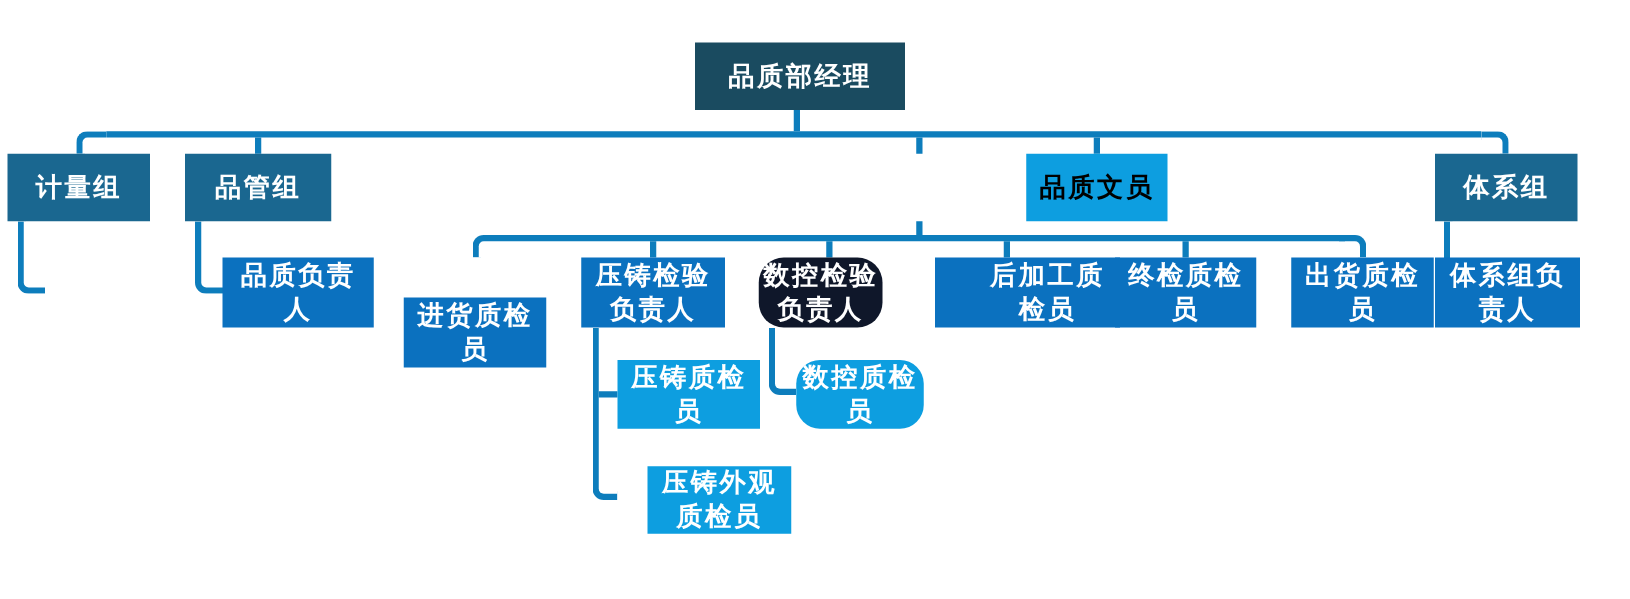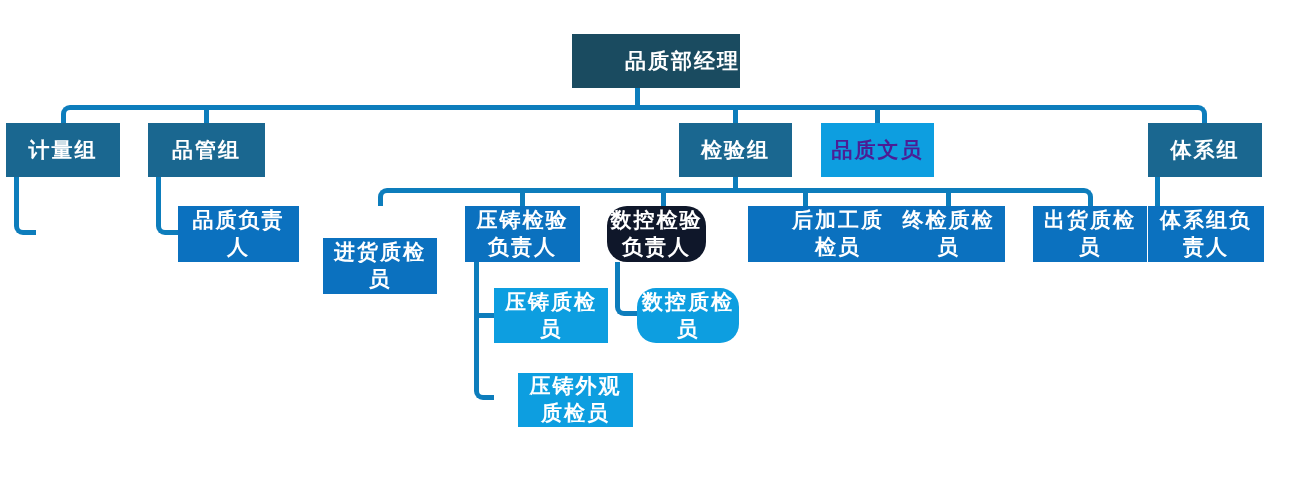--- a/index.html
+++ b/index.html
@@ -51,33 +51,30 @@
     <div class="conn corner-tl" style="left: 378px; top: 188px; width: 22px; height: 18px; border-color: rgb(13, 125, 188);"></div>
     <div class="conn rect" style="left: 400px; top: 188px; width: 676px; height: 5px; background: rgb(13, 125, 188);"></div>
     <div class="conn corner-tr" style="left: 1071px; top: 188px; width: 22px; height: 18px; border-color: rgb(13, 125, 188);"></div>
     <div class="conn rect" style="left: 520px; top: 193px; width: 5px; height: 13px; background: rgb(13, 125, 188);"></div>
     <div class="conn rect" style="left: 661px; top: 193px; width: 5px; height: 13px; background: rgb(13, 125, 188);"></div>
     <div class="conn rect" style="left: 803px; top: 193px; width: 5px; height: 13px; background: rgb(13, 125, 188);"></div>
     <div class="conn rect" style="left: 946px; top: 193px; width: 5px; height: 13px; background: rgb(13, 125, 188);"></div>
     <div class="conn corner-bl" style="left: 474px; top: 262px; width: 20px; height: 138px; border-color: rgb(13, 125, 188);"></div>
     <div class="conn rect" style="left: 479px; top: 313px; width: 15px; height: 5px; background: rgb(13, 125, 188);"></div>
     <div class="conn corner-bl" style="left: 615px; top: 262px; width: 22px; height: 54px; border-color: rgb(13, 125, 188);"></div>
-    <div class="node" style="left: 572px; top: 34px; width: 168px; height: 54px; background: rgb(26, 75, 96); color: rgb(255, 255, 255); align-items: flex-end;">
+    <div class="node" style="left: 556px; top: 34px; width: 168px; height: 54px; background: rgb(26, 75, 96); color: rgb(255, 255, 255);">
       <div class="node-line">品质部经理</div>
     </div>
     <div class="node" style="left: 6px; top: 123px; width: 114px; height: 54px; background: rgb(26, 103, 144); color: rgb(255, 255, 255);">
       <div class="node-line">计量组</div>
     </div>
     <div class="node" style="left: 148px; top: 123px; width: 117px; height: 54px; background: rgb(26, 103, 144); color: rgb(255, 255, 255);">
       <div class="node-line">品管组</div>
     </div>
-    <div class="node" style="left: 679px; top: 123px; width: 113px; height: 54px; background: rgb(26, 103, 144); color: rgb(255, 255, 255);">
-      <div class="node-line">检验组</div>
-    </div>
-    <div class="node" style="left: 821px; top: 123px; width: 113px; height: 54px; background: rgb(13, 158, 224); color: #4c1d95;">
+    <div class="node" style="left: 821px; top: 123px; width: 113px; height: 54px; background: rgb(13, 158, 224); color: #000000;">
       <div class="node-line">品质文员</div>
     </div>
     <div class="node" style="left: 1148px; top: 123px; width: 114px; height: 54px; background: rgb(26, 103, 144); color: rgb(255, 255, 255);">
       <div class="node-line">体系组</div>
     </div>
     <div class="node" style="left: 178px; top: 206px; width: 121px; height: 56px; background: rgb(11, 113, 191); color: rgb(255, 255, 255);">
       <div class="node-line">品质负责</div>
       <div class="node-line">人</div>
     </div>
     <div class="node" style="left: 323px; top: 206px; width: 114px; height: 56px; background: rgb(11, 113, 191); color: rgb(255, 255, 255); margin-top: 32px;">

